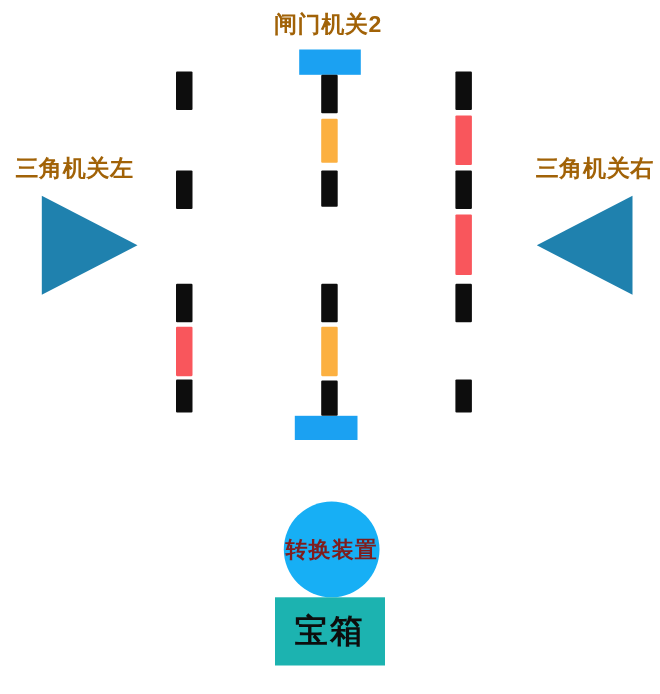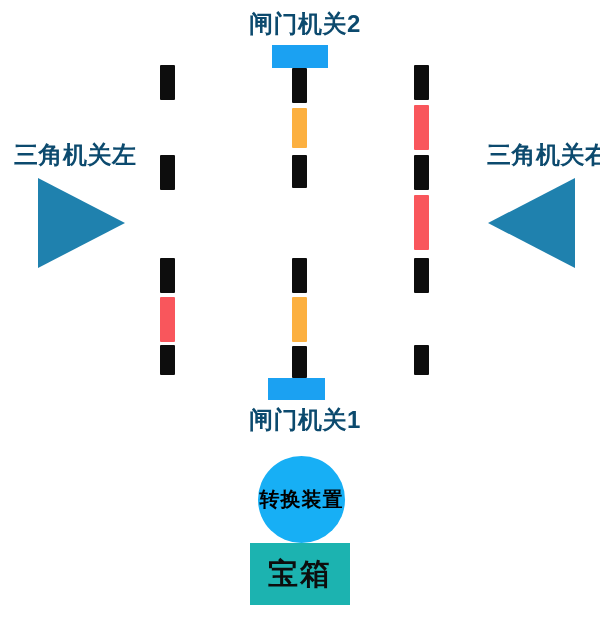--- a/index.html
+++ b/index.html
@@ -16,22 +16,22 @@
     height: 631px;
     background: #ffffff;
     overflow: hidden;
   }
   .seg {
     position: absolute;
     border-radius: 1px;
   }
   .label {
     position: absolute;
-    color: #0c4a6e;
-    font-size: 24px;
+    color: #a16207;
+    font-size: 21px;
     font-weight: 700;
     letter-spacing: 0.5px;
     white-space: nowrap;
     line-height: 1;
   }
   .tri {
     position: absolute;
     width: 0;
     height: 0;
   }
@@ -49,21 +49,21 @@
   .circle-node {
     position: absolute;
     border-radius: 50%;
     display: flex;
     align-items: center;
     justify-content: center;
   }
   .circle-node .node-text {
     font-size: 20px;
     font-weight: 700;
-    color: #000000;
+    color: #7f1d1d;
     letter-spacing: 1px;
     text-align: center;
   }
   .chest-box {
     position: absolute;
     display: flex;
     align-items: center;
     justify-content: center;
   }
   .chest-box .node-text {
@@ -72,21 +72,20 @@
     color: #0d0d0d;
     letter-spacing: 2px;
   }
 </style>
 </head>
 <body>
 
 <div id="stage">
 
   <div class="label" id="label-gate-top" style="left: 249px; top: 12px;">闸门机关2</div>
-  <div class="label" id="label-gate-bottom" style="left: 249px; top: 408px;">闸门机关1</div>
   <div class="label" id="label-triangle-right" style="left: 487px; top: 143px;">三角机关右</div>
   <div class="label" id="label-triangle-left" style="left: 14px; top: 143px;">三角机关左</div>
 
   <div class="tri tri-right" id="tri-left" style="left: 38px; top: 178px; border-left: 87px solid rgb(31, 129, 174); border-top-width: 45px; border-bottom-width: 45px;"></div>
   <div class="tri tri-left" id="tri-right" style="left: 488px; top: 178px; border-right: 87px solid rgb(31, 129, 174); border-top-width: 45px; border-bottom-width: 45px;"></div>
 
   <div class="gate-rect" id="gate-top" style="left: 272px; top: 45px; width: 56px; height: 23px; background: rgb(27, 161, 242);"></div>
   <div class="gate-rect" id="gate-bottom" style="left: 268px; top: 378px; width: 57px; height: 22px; background: rgb(27, 161, 242);"></div>
 
   <div id="columns-layer">

